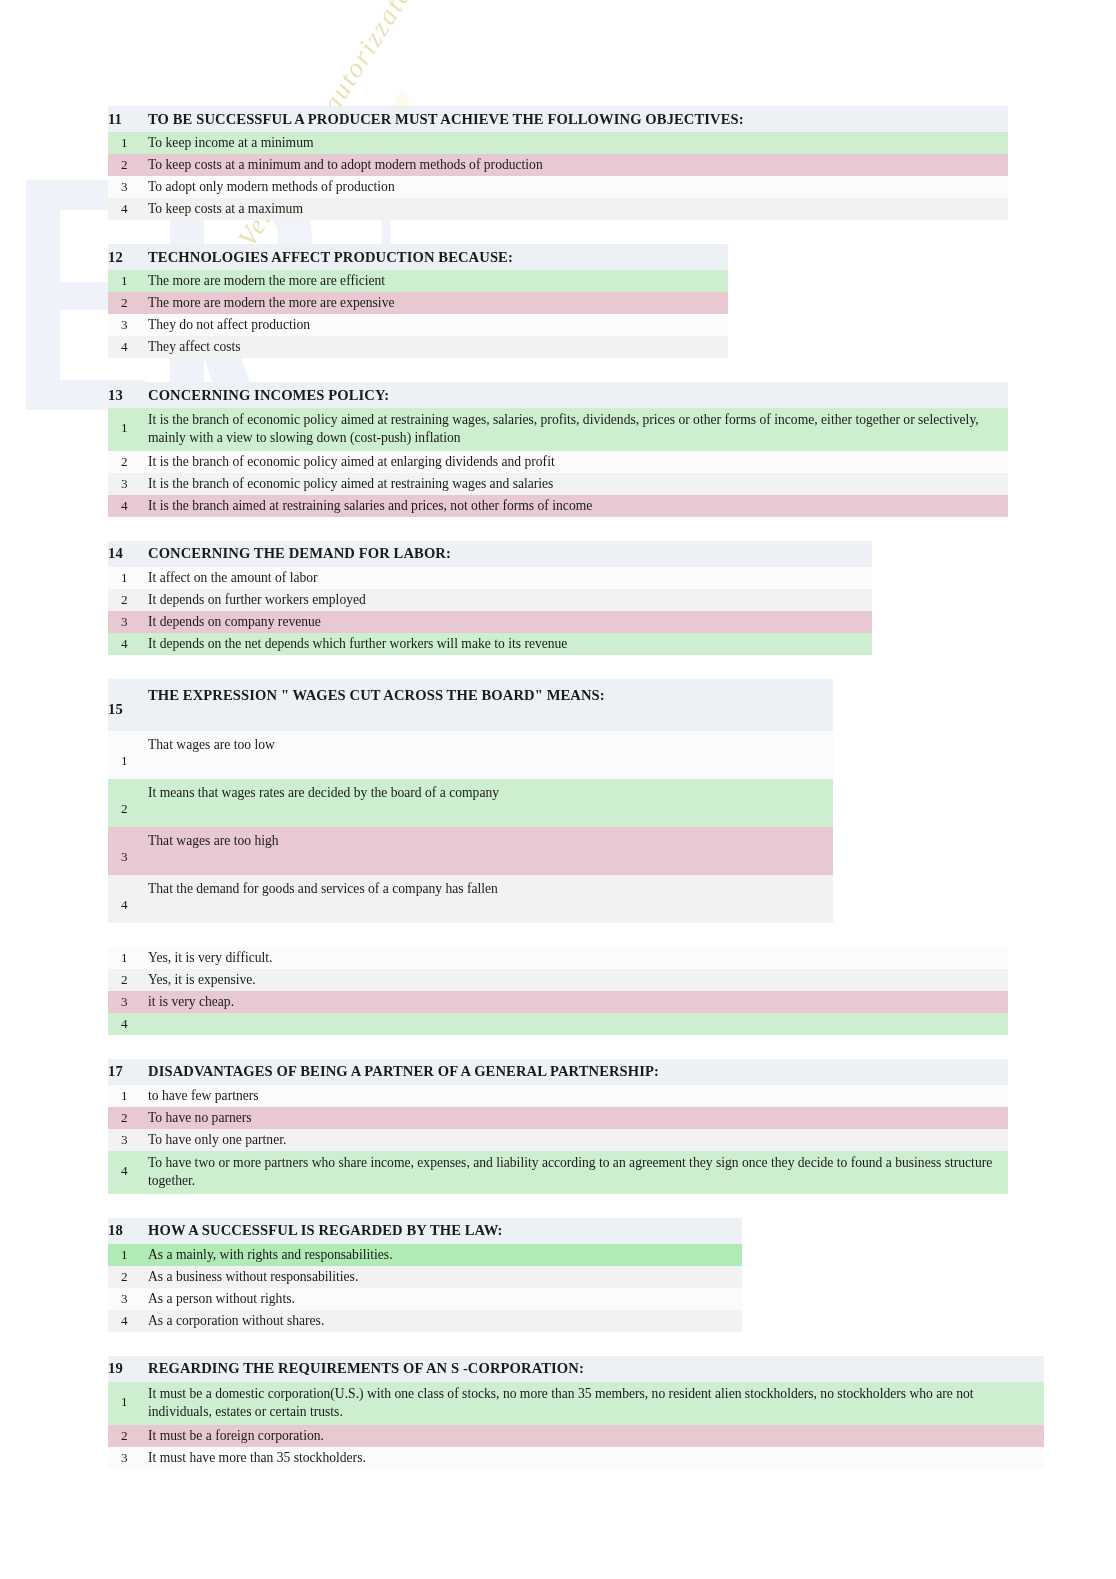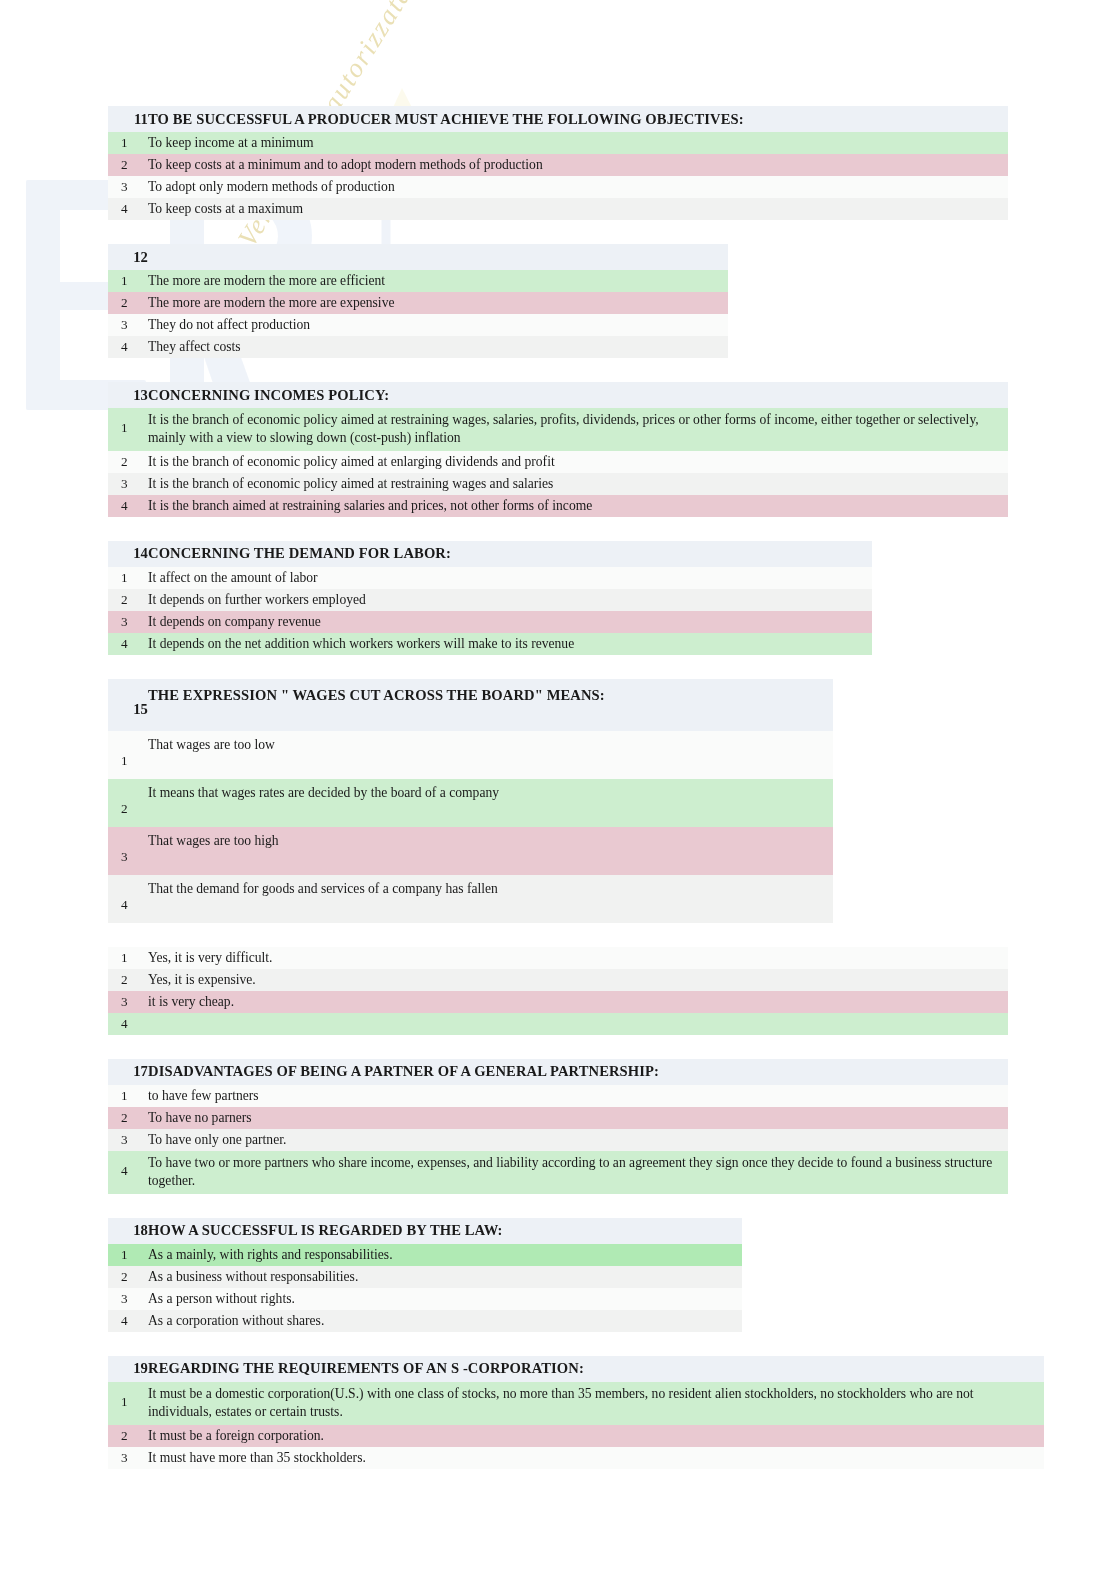--- a/index.html
+++ b/index.html
@@ -61,21 +61,21 @@
     background: #edf1f6;
     font-weight: bold;
     font-size: 14.6px;
     letter-spacing: .1px;
     min-height: 26px;
     align-items: center;
   }
   .q-head .num {
     width: 40px;
     flex: 0 0 40px;
-    text-align: right;
+    text-align: left;
     box-sizing: border-box;
     font-weight: bold;
   }
   .q-head .txt { padding: 4px 6px 4px 0; }
 
   .opt {
     font-size: 13.6px;
     min-height: 22px;
   }
   .opt .num {
@@ -160,20 +160,21 @@
           <div class="txt">To adopt only modern methods of production</div>
         </div>
         <div class="row opt bg-even compact">
           <div class="num">4</div>
           <div class="txt">To keep costs at a maximum</div>
         </div>
       </div>
       <div class="question-block" style="width: 620px;">
         <div class="row q-head">
           <div class="num">12</div>
+          <div class="txt">TECHNOLOGIES AFFECT PRODUCTION BECAUSE:</div>
         </div>
         <div class="row opt bg-green compact">
           <div class="num">1</div>
           <div class="txt">The more are modern the more are efficient</div>
         </div>
         <div class="row opt bg-pink compact">
           <div class="num">2</div>
           <div class="txt">The more are modern the more are expensive</div>
         </div>
         <div class="row opt bg-odd compact">
@@ -219,21 +220,21 @@
         <div class="row opt bg-even compact">
           <div class="num">2</div>
           <div class="txt">It depends on further workers employed</div>
         </div>
         <div class="row opt bg-pink compact">
           <div class="num">3</div>
           <div class="txt">It depends on company revenue</div>
         </div>
         <div class="row opt bg-green compact">
           <div class="num">4</div>
-          <div class="txt">It depends on the net addition which workers workers will make to its revenue</div>
+          <div class="txt">It depends on the net depends which further workers will make to its revenue</div>
         </div>
       </div>
       <div class="question-block" style="width: 725px;">
         <div class="row q-head tall-head">
           <div class="num">15</div>
           <div class="txt">THE EXPRESSION " WAGES CUT ACROSS THE BOARD" MEANS:</div>
         </div>
         <div class="row opt bg-odd tall">
           <div class="num">1</div>
           <div class="txt">That wages are too low</div>

